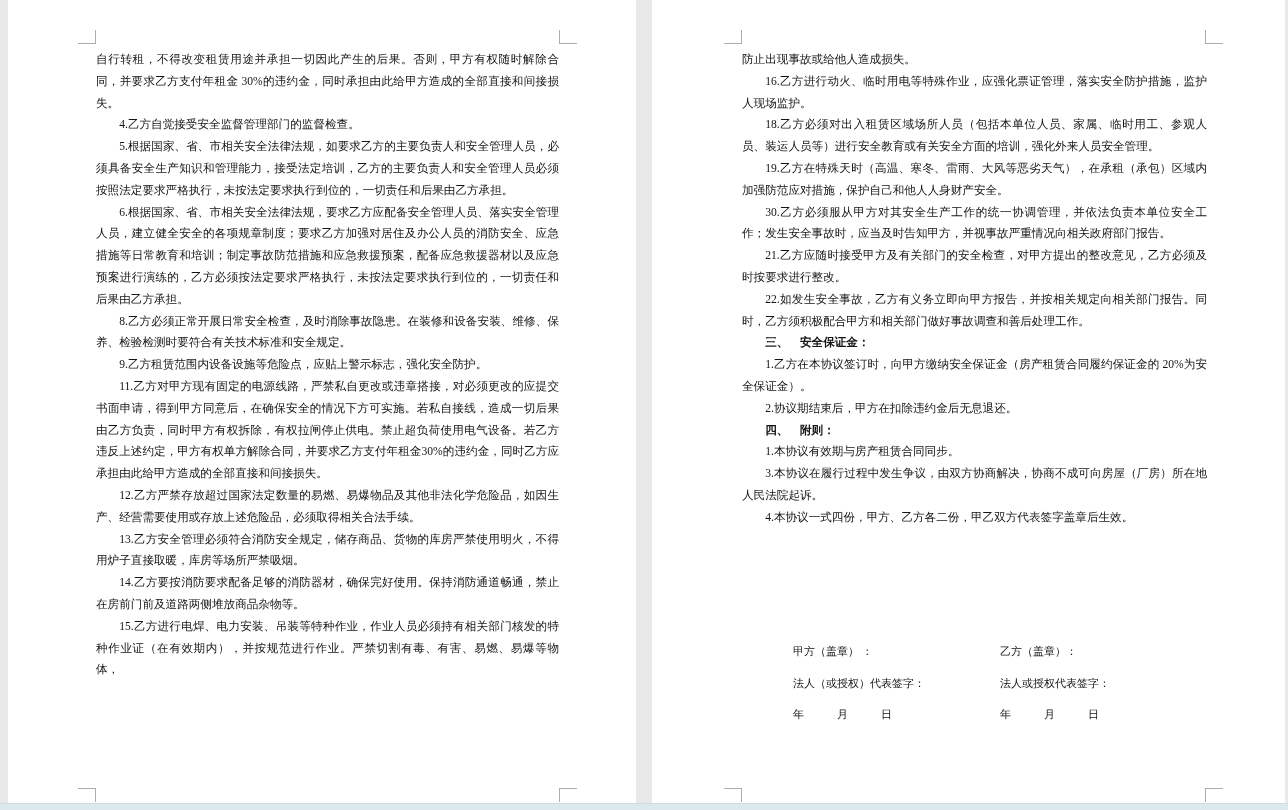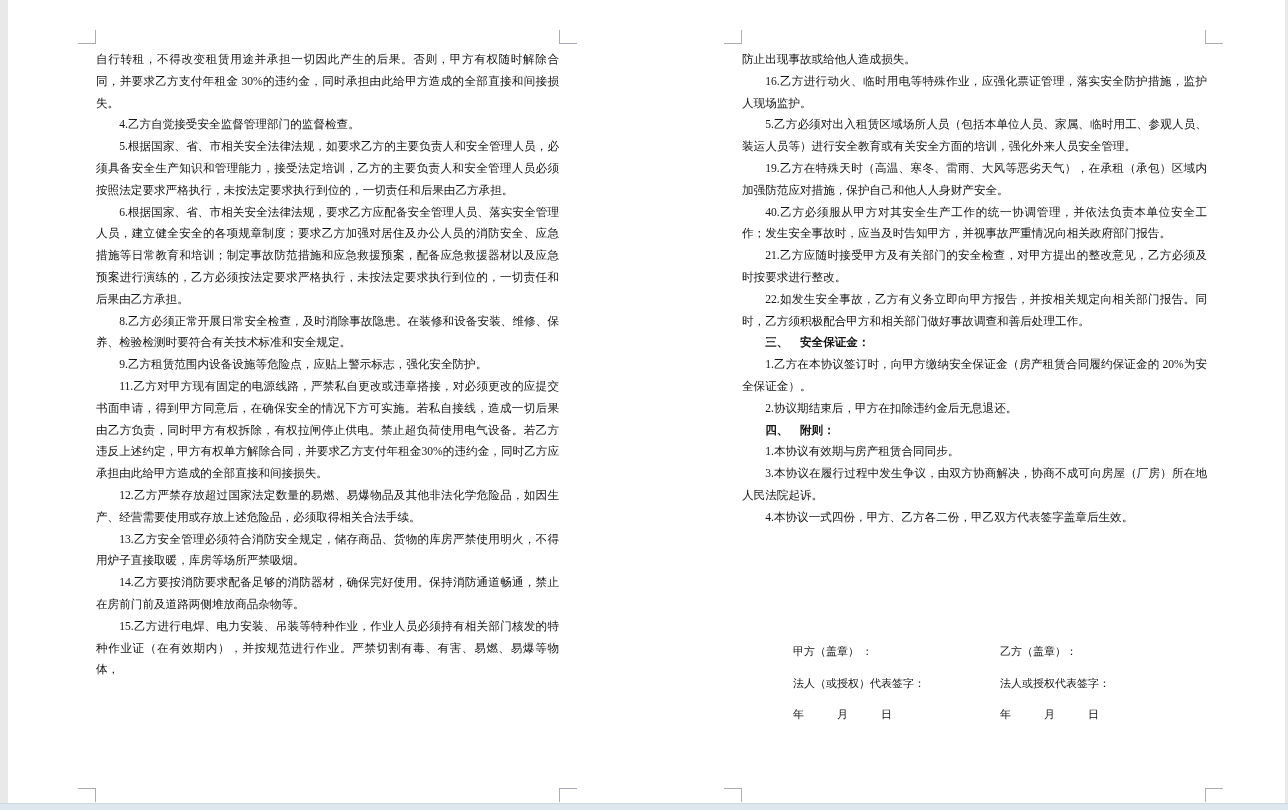--- a/index.html
+++ b/index.html
@@ -7,21 +7,21 @@
     --crop:#a9adb3; --bottom-bar:#dde7ee; --bottom-bar-border:#cfd9e1;
   }
   html,body{margin:0;padding:0;}
   body{
     width:1288px;height:810px;overflow:hidden;position:relative;
     background:var(--app-bg);
     font-family:"Liberation Serif","DejaVu Serif",serif;
     color:var(--text);
   }
   .page{position:absolute;top:0;height:803px;background:var(--page-bg);}
-  #page1{left:8px;width:628px;padding-left:44px;}
+  #page1{left:8px;width:628px;}
   #page2{left:652px;width:633px;}
   .content{
     position:absolute;top:49px;
     font-size:11.6px;line-height:21.8px;
     text-align:justify;
   }
   #page1 .content{left:88px;width:463px;}
   #page2 .content{left:90px;width:465px;}
   p.para{margin:0;text-indent:2em;}
   p.para.noindent{text-indent:0;}
@@ -73,23 +73,23 @@
 </div>
 
 <div class="page" id="page2">
   <div class="mark tl top left"></div>
   <div class="mark tr top right"></div>
   <div class="mark bl bottom left"></div>
   <div class="mark br bottom right"></div>
   <div class="content">
       <p class="para noindent">防止出现事故或给他人造成损失。</p>
       <p class="para">16.乙方进行动火、临时用电等特殊作业，应强化票证管理，落实安全防护措施，监护人现场监护。</p>
-      <p class="para">5.乙方必须对出入租赁区域场所人员（包括本单位人员、家属、临时用工、参观人员、装运人员等）进行安全教育或有关安全方面的培训，强化外来人员安全管理。</p>
+      <p class="para">18.乙方必须对出入租赁区域场所人员（包括本单位人员、家属、临时用工、参观人员、装运人员等）进行安全教育或有关安全方面的培训，强化外来人员安全管理。</p>
       <p class="para">19.乙方在特殊天时（高温、寒冬、雷雨、大风等恶劣天气），在承租（承包）区域内加强防范应对措施，保护自己和他人人身财产安全。</p>
-      <p class="para">40.乙方必须服从甲方对其安全生产工作的统一协调管理，并依法负责本单位安全工作；发生安全事故时，应当及时告知甲方，并视事故严重情况向相关政府部门报告。</p>
+      <p class="para">30.乙方必须服从甲方对其安全生产工作的统一协调管理，并依法负责本单位安全工作；发生安全事故时，应当及时告知甲方，并视事故严重情况向相关政府部门报告。</p>
       <p class="para">21.乙方应随时接受甲方及有关部门的安全检查，对甲方提出的整改意见，乙方必须及时按要求进行整改。</p>
       <p class="para">22.如发生安全事故，乙方有义务立即向甲方报告，并按相关规定向相关部门报告。同时，乙方须积极配合甲方和相关部门做好事故调查和善后处理工作。</p>
       <p class="para bold">三、　安全保证金：</p>
       <p class="para">1.乙方在本协议签订时，向甲方缴纳安全保证金（房产租赁合同履约保证金的 20%为安全保证金）。</p>
       <p class="para">2.协议期结束后，甲方在扣除违约金后无息退还。</p>
       <p class="para bold">四、　附则：</p>
       <p class="para">1.本协议有效期与房产租赁合同同步。</p>
       <p class="para">3.本协议在履行过程中发生争议，由双方协商解决，协商不成可向房屋（厂房）所在地人民法院起诉。</p>
       <p class="para">4.本协议一式四份，甲方、乙方各二份，甲乙双方代表签字盖章后生效。</p>
     </div>

